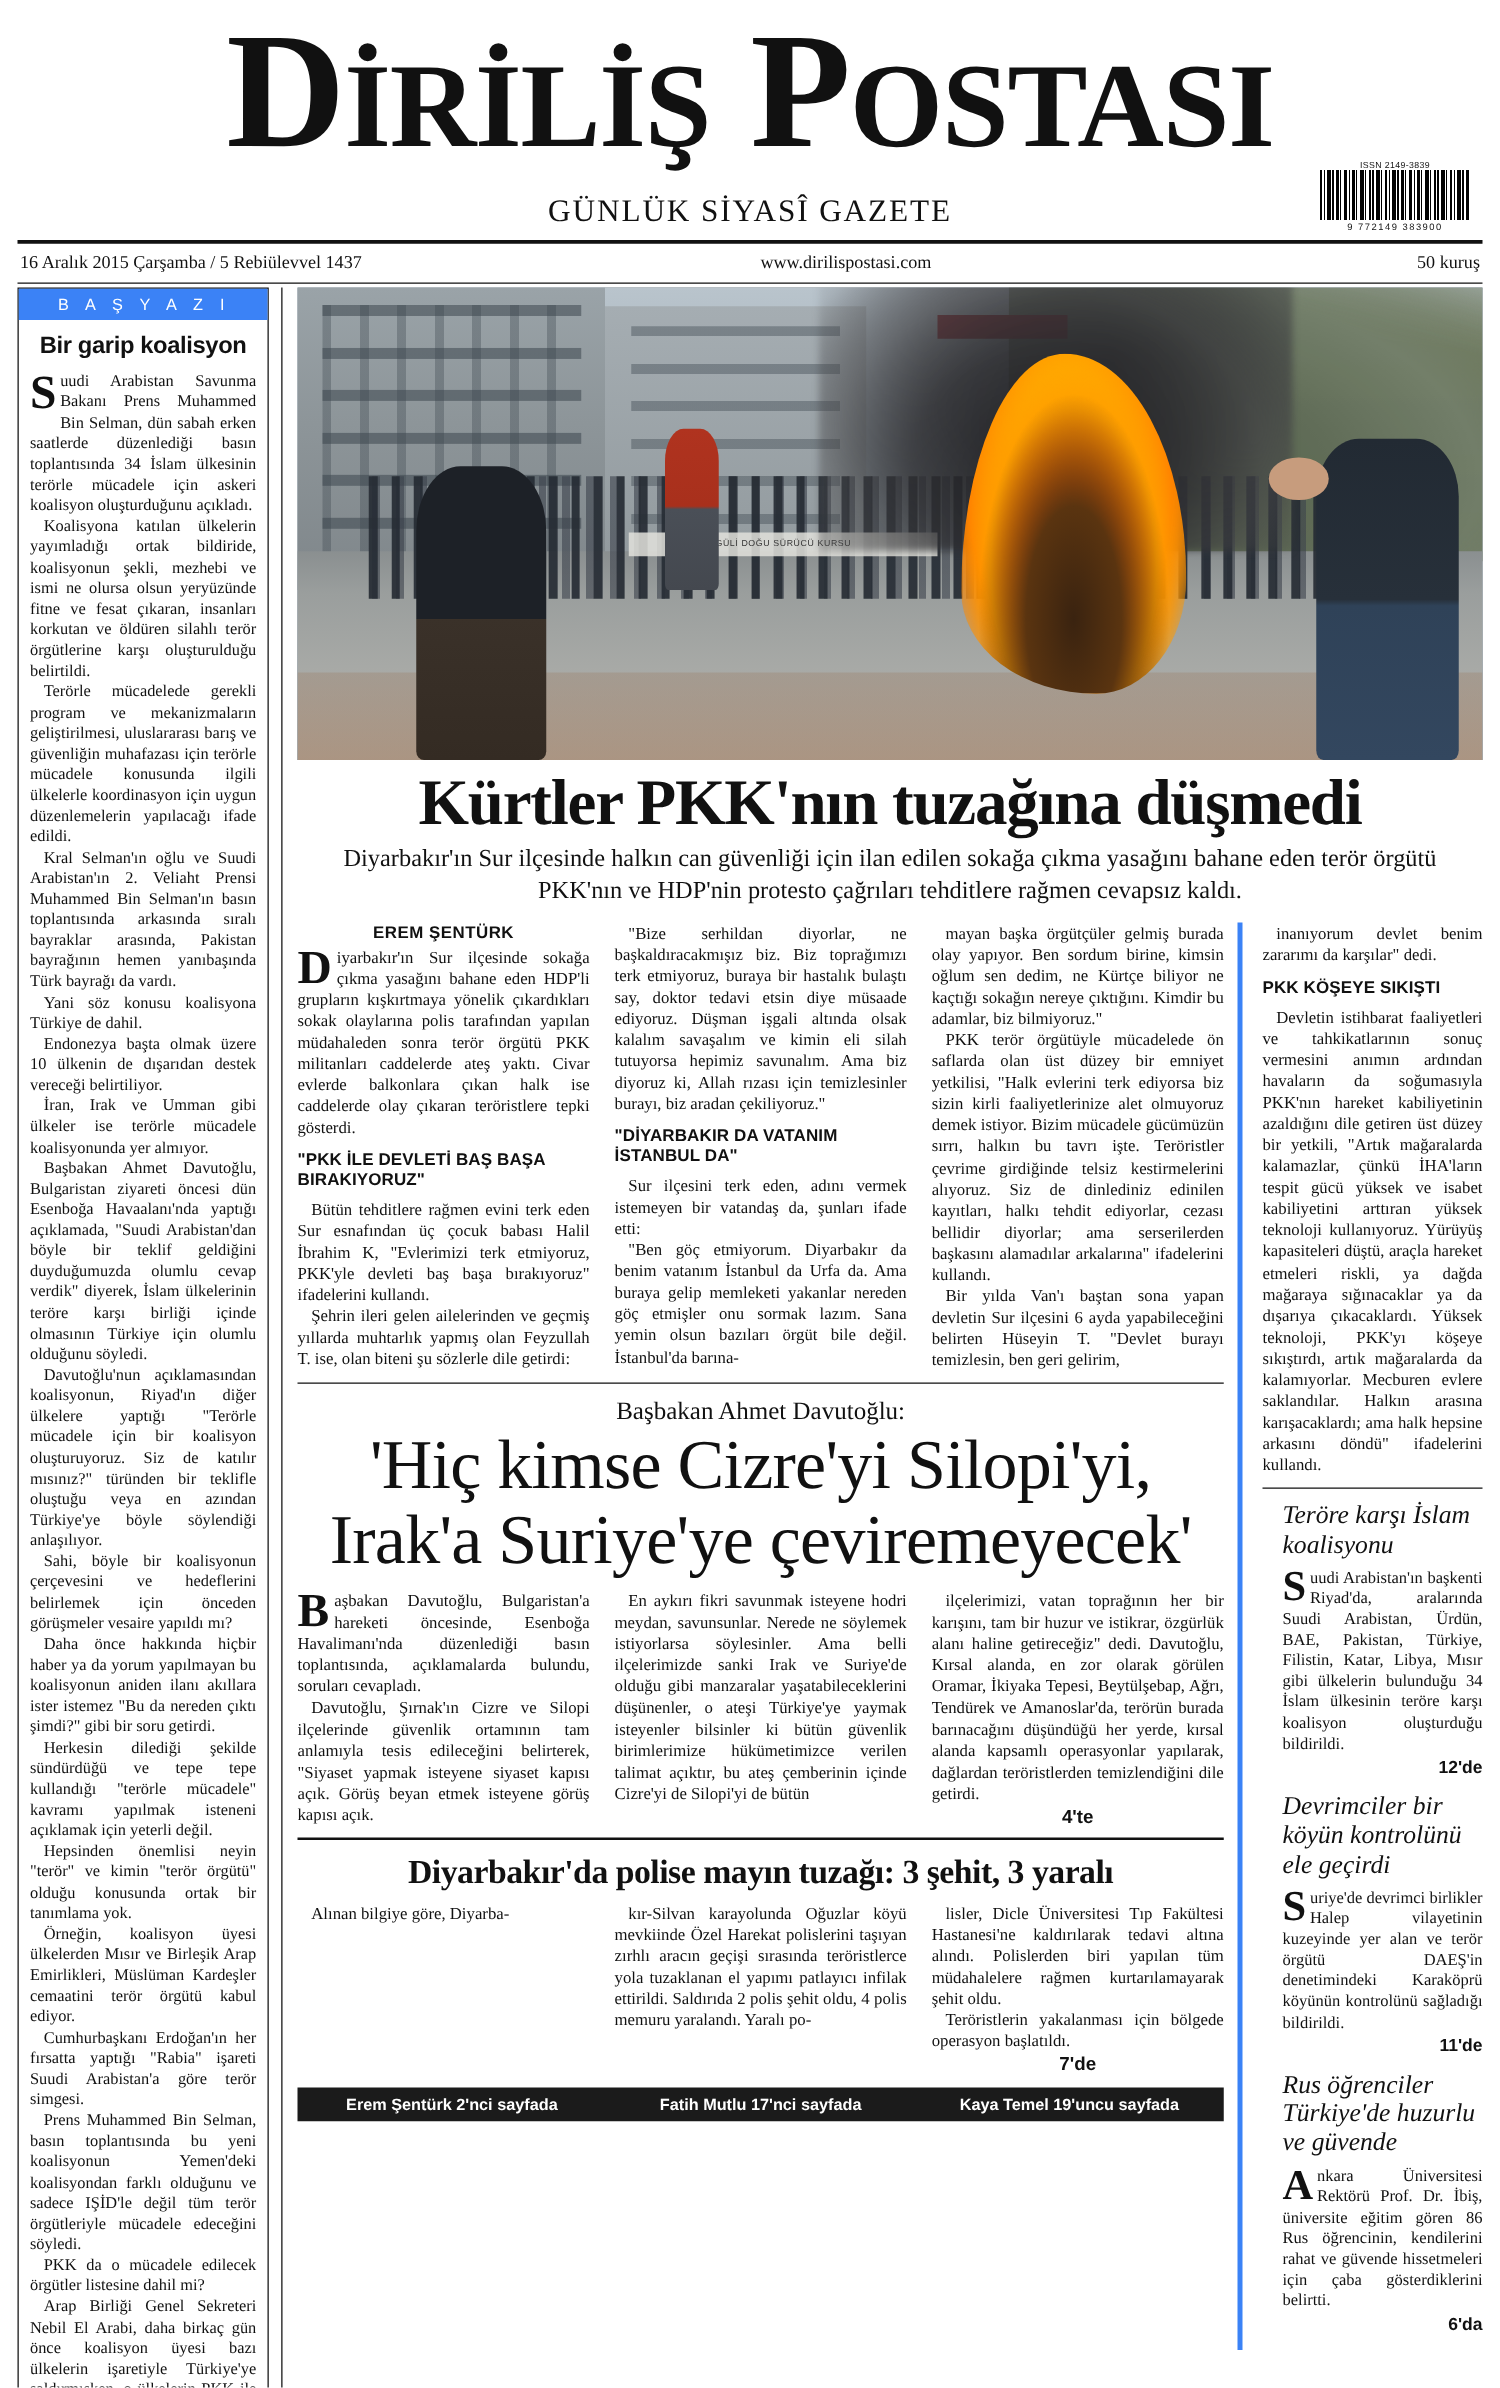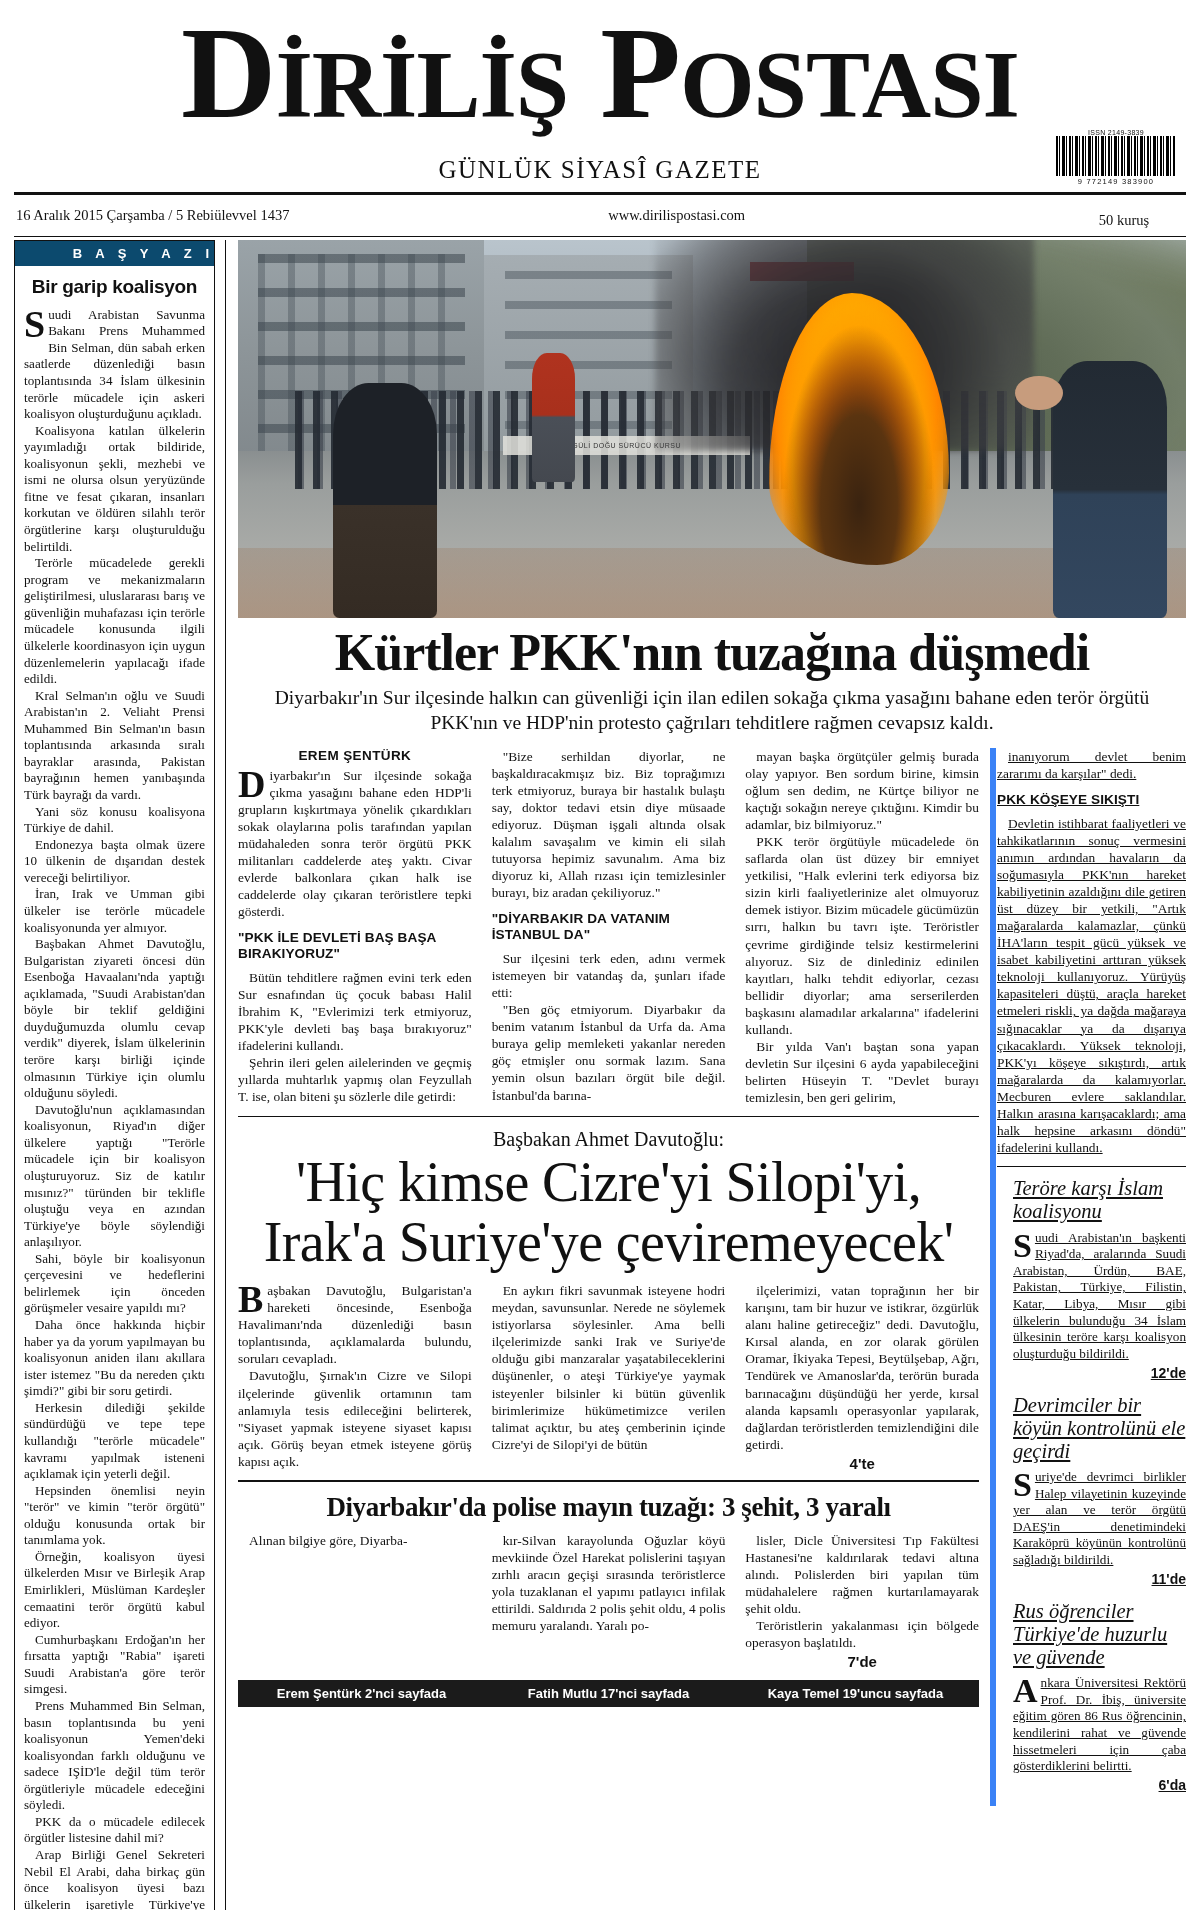--- a/index.html
+++ b/index.html
@@ -53,34 +53,34 @@
 
   .rule-thick { border-top:3px solid #111; margin:8px 0 0 0; }
   .rule-thin { border-top:1px solid #111; }
 
   
   .datebar {
     display:flex; justify-content:space-between; align-items:center;
     font-size:14.5px; padding:7px 2px 7px 2px;
   }
   .datebar .center { flex:1; text-align:center; }
-  .datebar .right { text-align:center; min-width:120px;margin-top:10px; }
+  .datebar .right { text-align:right; min-width:120px; }
   .datebar .left { min-width:260px; }
 
   
   .body-grid { display:flex; gap:0; margin-top:3px; }
   .col-left { width:212px; flex:0 0 212px; padding-right:10px; border-right:1px solid #111; }
   .col-main { flex:1; padding-left:12px; }
 
   
   .editorial-box { border:1px solid #111; }
   .editorial-head {
-    background:#0c4a6e; color:#fff; text-align:right;
-    font-family:"Liberation Sans", sans-serif;
-    font-weight:bold; font-size:13px; letter-spacing:5px;
+    background:#3b82f6; color:#fff; text-align:center;
+    font-family:"Liberation Sans", sans-serif;
+    font-weight:normal; font-size:13px; letter-spacing:5px;
     padding:5px 0 5px 2px;
   }
   .editorial-inner { padding:8px 9px 6px 9px; }
   .editorial-title {
     font-family:"Liberation Sans", sans-serif;
     font-weight:bold; font-size:19px; text-align:center;
     margin:2px 0 9px 0; letter-spacing:-0.3px;
   }
   .edit-p {
     font-size:13.1px; line-height:1.265; text-align:justify;
@@ -254,21 +254,21 @@
     margin-top:10px;
     background:#1b1b1b; color:#fff;
     display:flex; align-items:center;
     font-family:"Liberation Sans", sans-serif;
     font-weight:bold; font-size:13px;
     padding:6px 0;
   }
   .footer-strip > div { flex:1; text-align:center; }
 
   
-  .rail { width:196px; flex:0 0 196px; padding-left:1px; border-left:6px solid #3b82f6;text-decoration:underline; }
+  .rail { width:196px; flex:0 0 196px; padding-left:16px; border-left:4px solid #3b82f6; }
   .rail-item { margin-bottom:13px;margin-left:16px; }
   .rail-title {
     font-family:"Liberation Serif", serif; font-style:italic;
     font-size:20.5px; line-height:1.13; margin:0 0 6px 0;
   }
   .rail-p {
     font-size:13.2px; line-height:1.26; text-align:justify; margin:0;
     text-indent:0; hyphens:auto;
   }
   .rail-p::first-letter {

